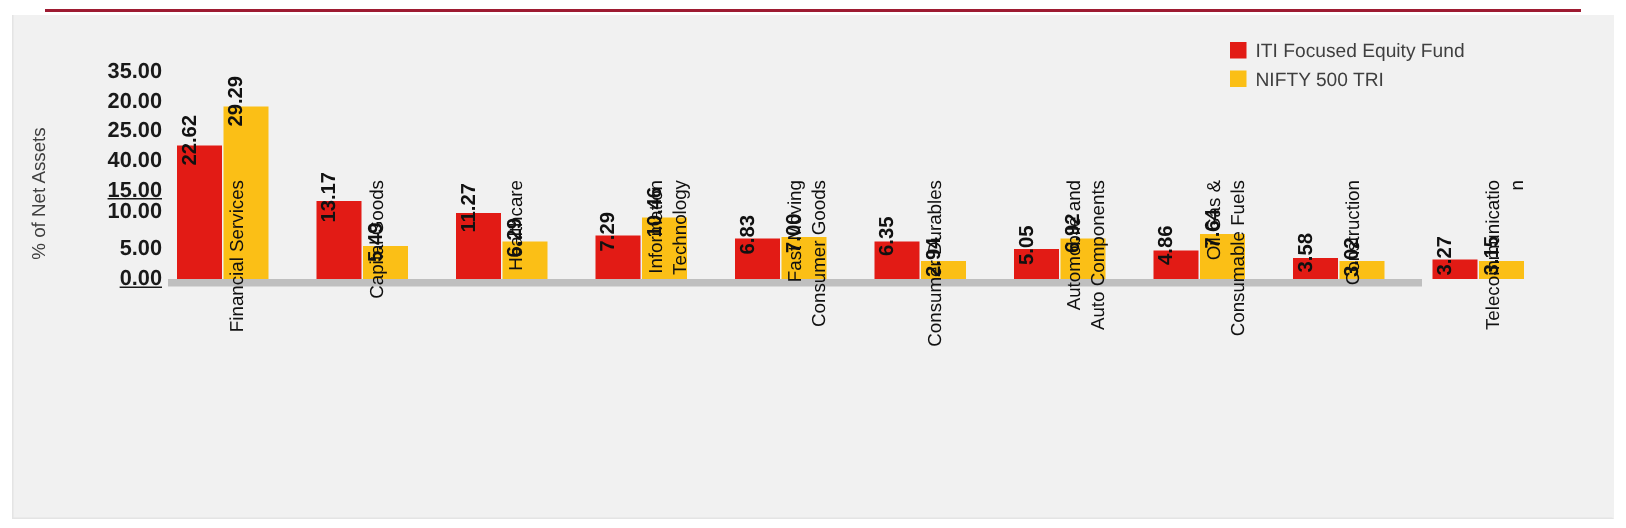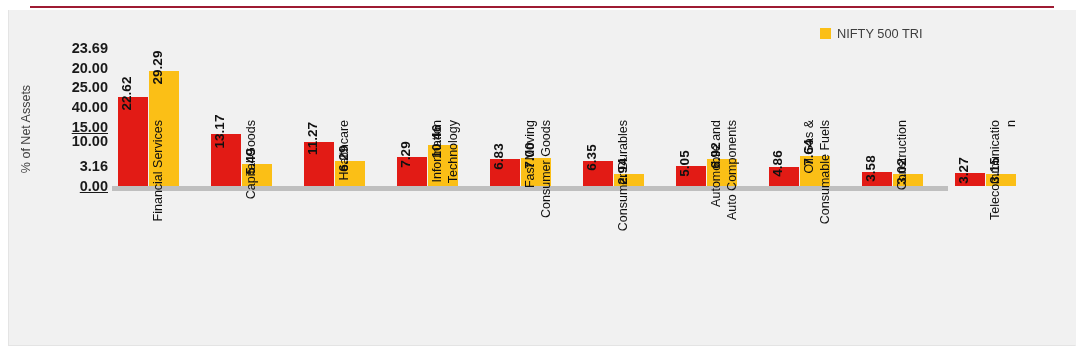--- a/index.html
+++ b/index.html
@@ -181,27 +181,27 @@
 <body>
 
 <div id="chart-root">
 
   <div id="panel"></div>
   <div id="top-rule"></div>
 
   <div id="y-axis-title">% of Net Assets</div>
 
   <div id="y-ticks">
-      <div class="y-tick" style="top: 41px;">23.69</div>
+      <div class="y-tick" style="top: 41px;">35.00</div>
       <div class="y-tick" style="top: 60.7143px;">20.00</div>
       <div class="y-tick" style="top: 80.4286px;">25.00</div>
       <div class="y-tick" style="top: 100.143px;">40.00</div>
       <div class="y-tick" style="top: 119.857px; text-decoration: underline;">15.00</div>
       <div class="y-tick" style="top: 134px;">10.00</div>
-      <div class="y-tick" style="top: 159.286px;">3.16</div>
+      <div class="y-tick" style="top: 159.286px;">5.00</div>
       <div class="y-tick" style="top: 179px; text-decoration: underline;">0.00</div>
     </div>
 
   <div id="baseline"></div>
 
   <div id="plot">
       <div class="group" style="left: 0px;">
         <div class="bar fund" style="height: 89.1874px; background: rgb(226, 27, 21);">
           <span class="bar-label">22.62</span>
         </div>
@@ -336,18 +336,22 @@
       <div class="cat" style="left: 837px;">
         <div class="cat-inner">
           <span class="ln">Telecommunicatio</span>
           <span class="ln">n</span>
         </div>
       </div>
     </div>
 
   <div id="legend">
       <div class="legend-row">
+        <span class="swatch" style="background: rgb(226, 27, 21);"></span>
+        <span class="legend-label">ITI Focused Equity Fund</span>
+      </div>
+      <div class="legend-row">
         <span class="swatch" style="background: rgb(251, 191, 22);"></span>
         <span class="legend-label">NIFTY 500 TRI</span>
       </div>
     </div>
 
 </div>
 
 </body></html>

